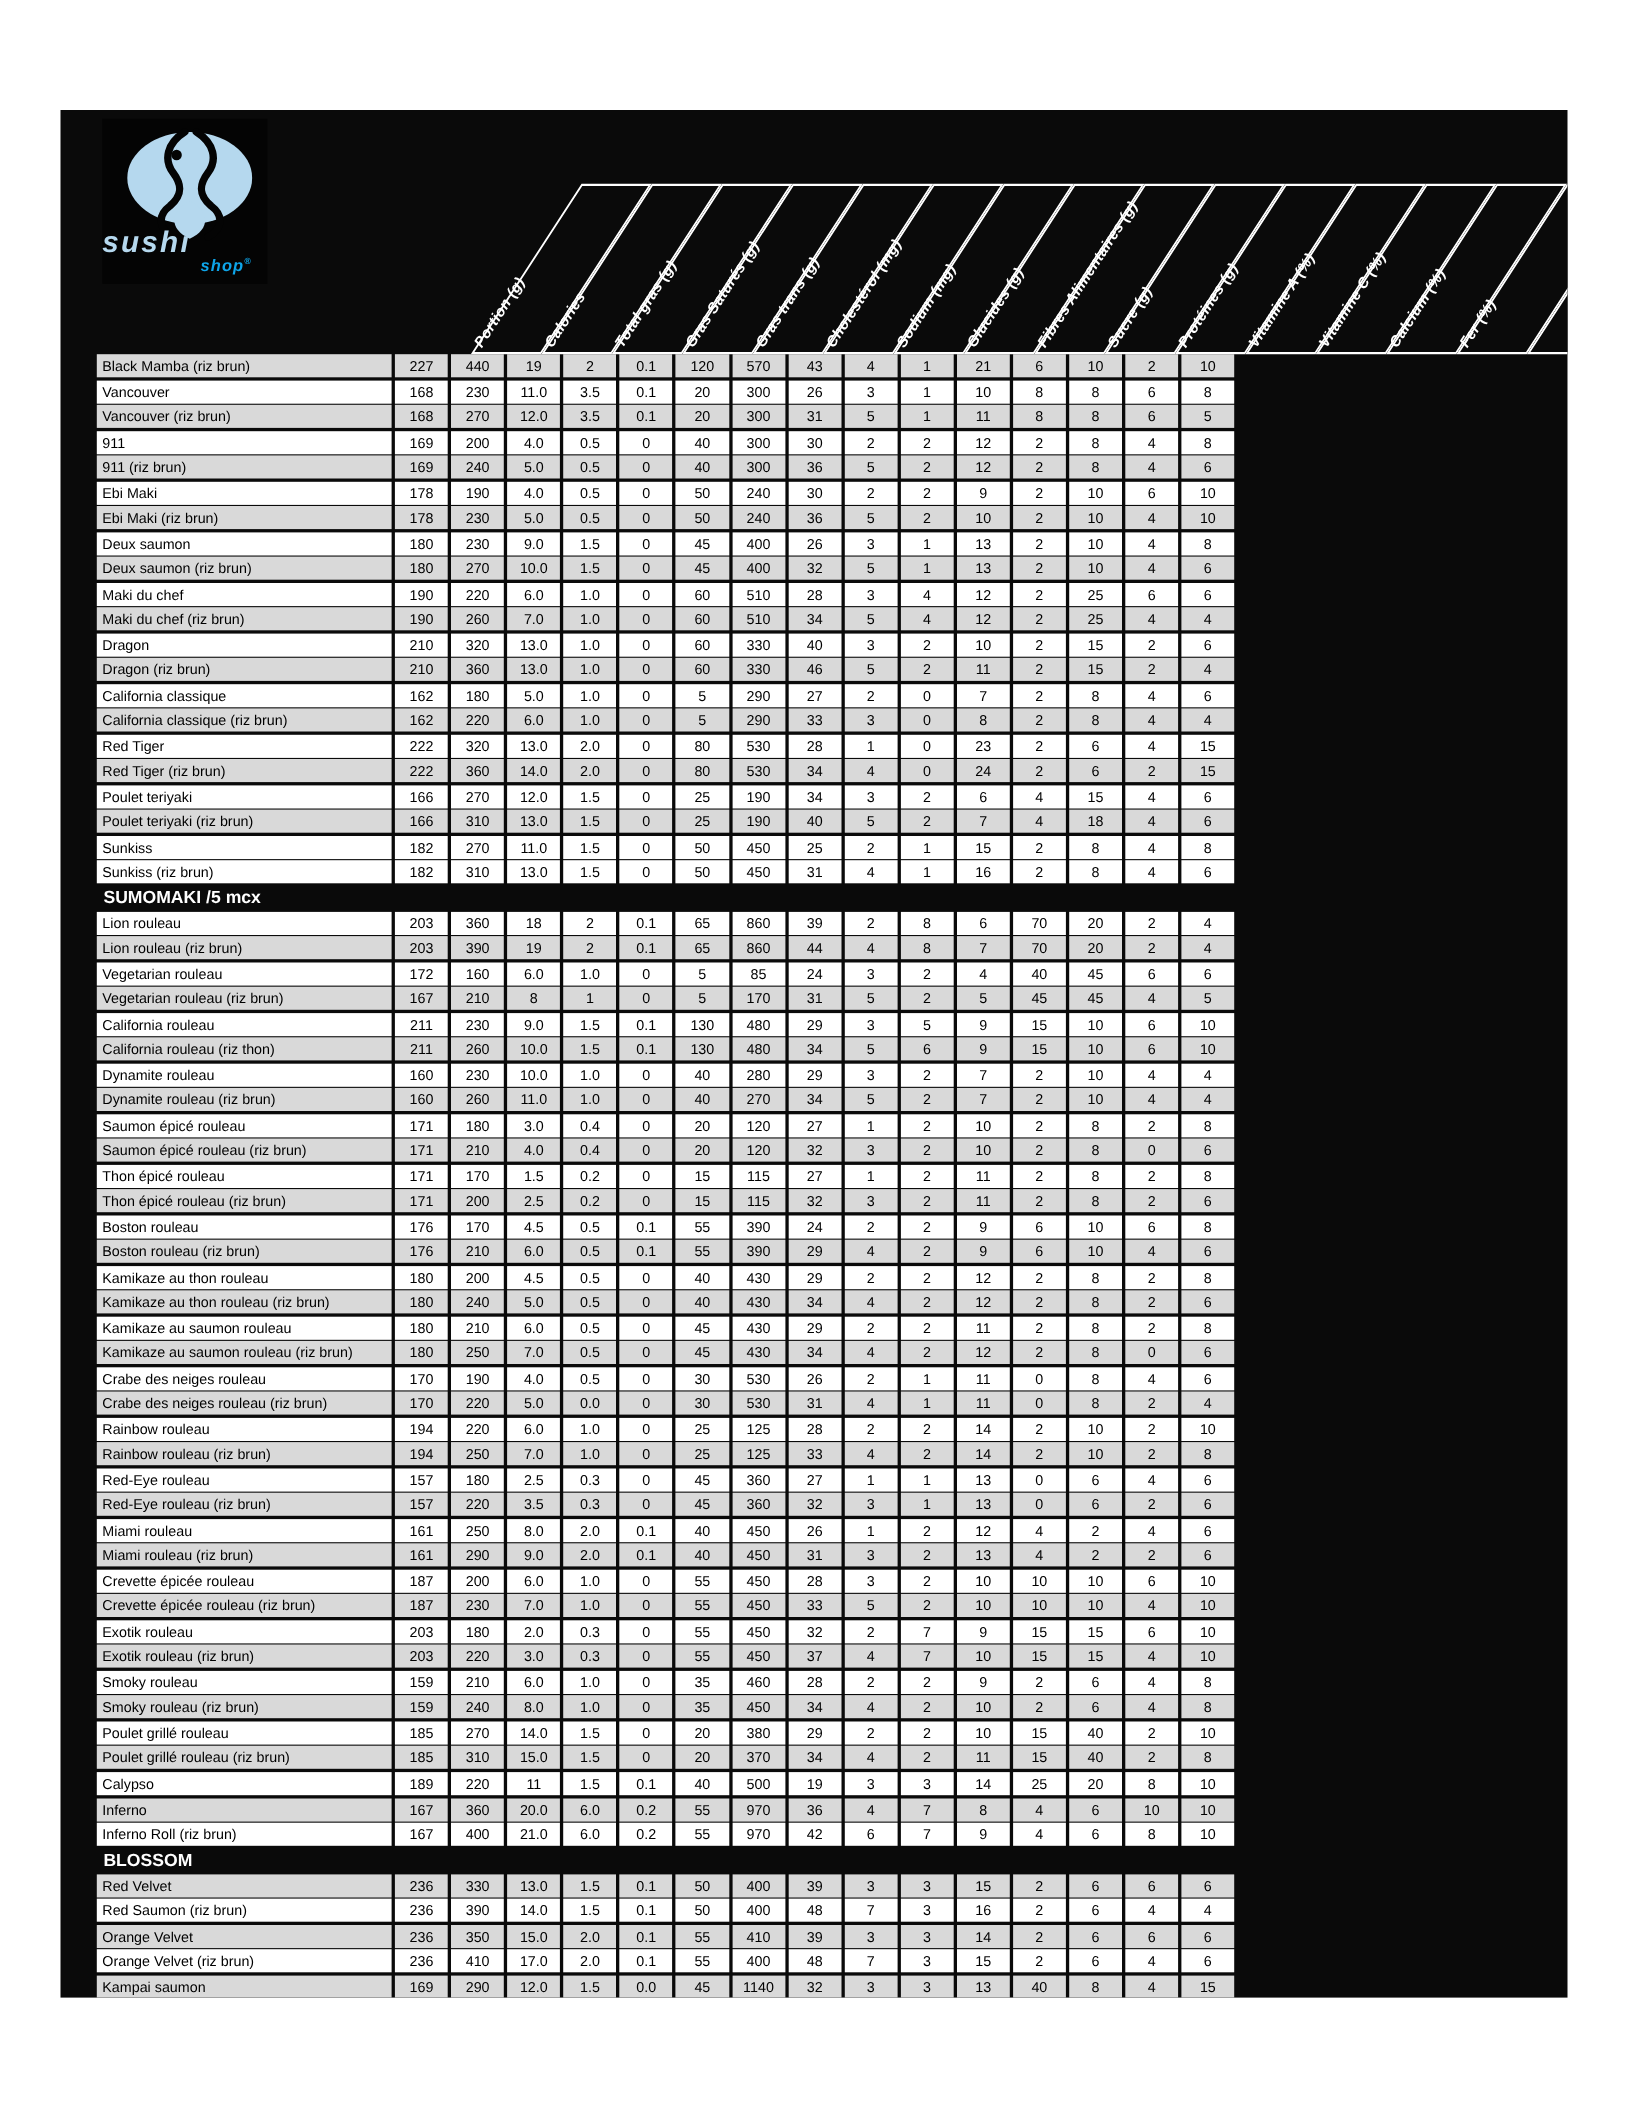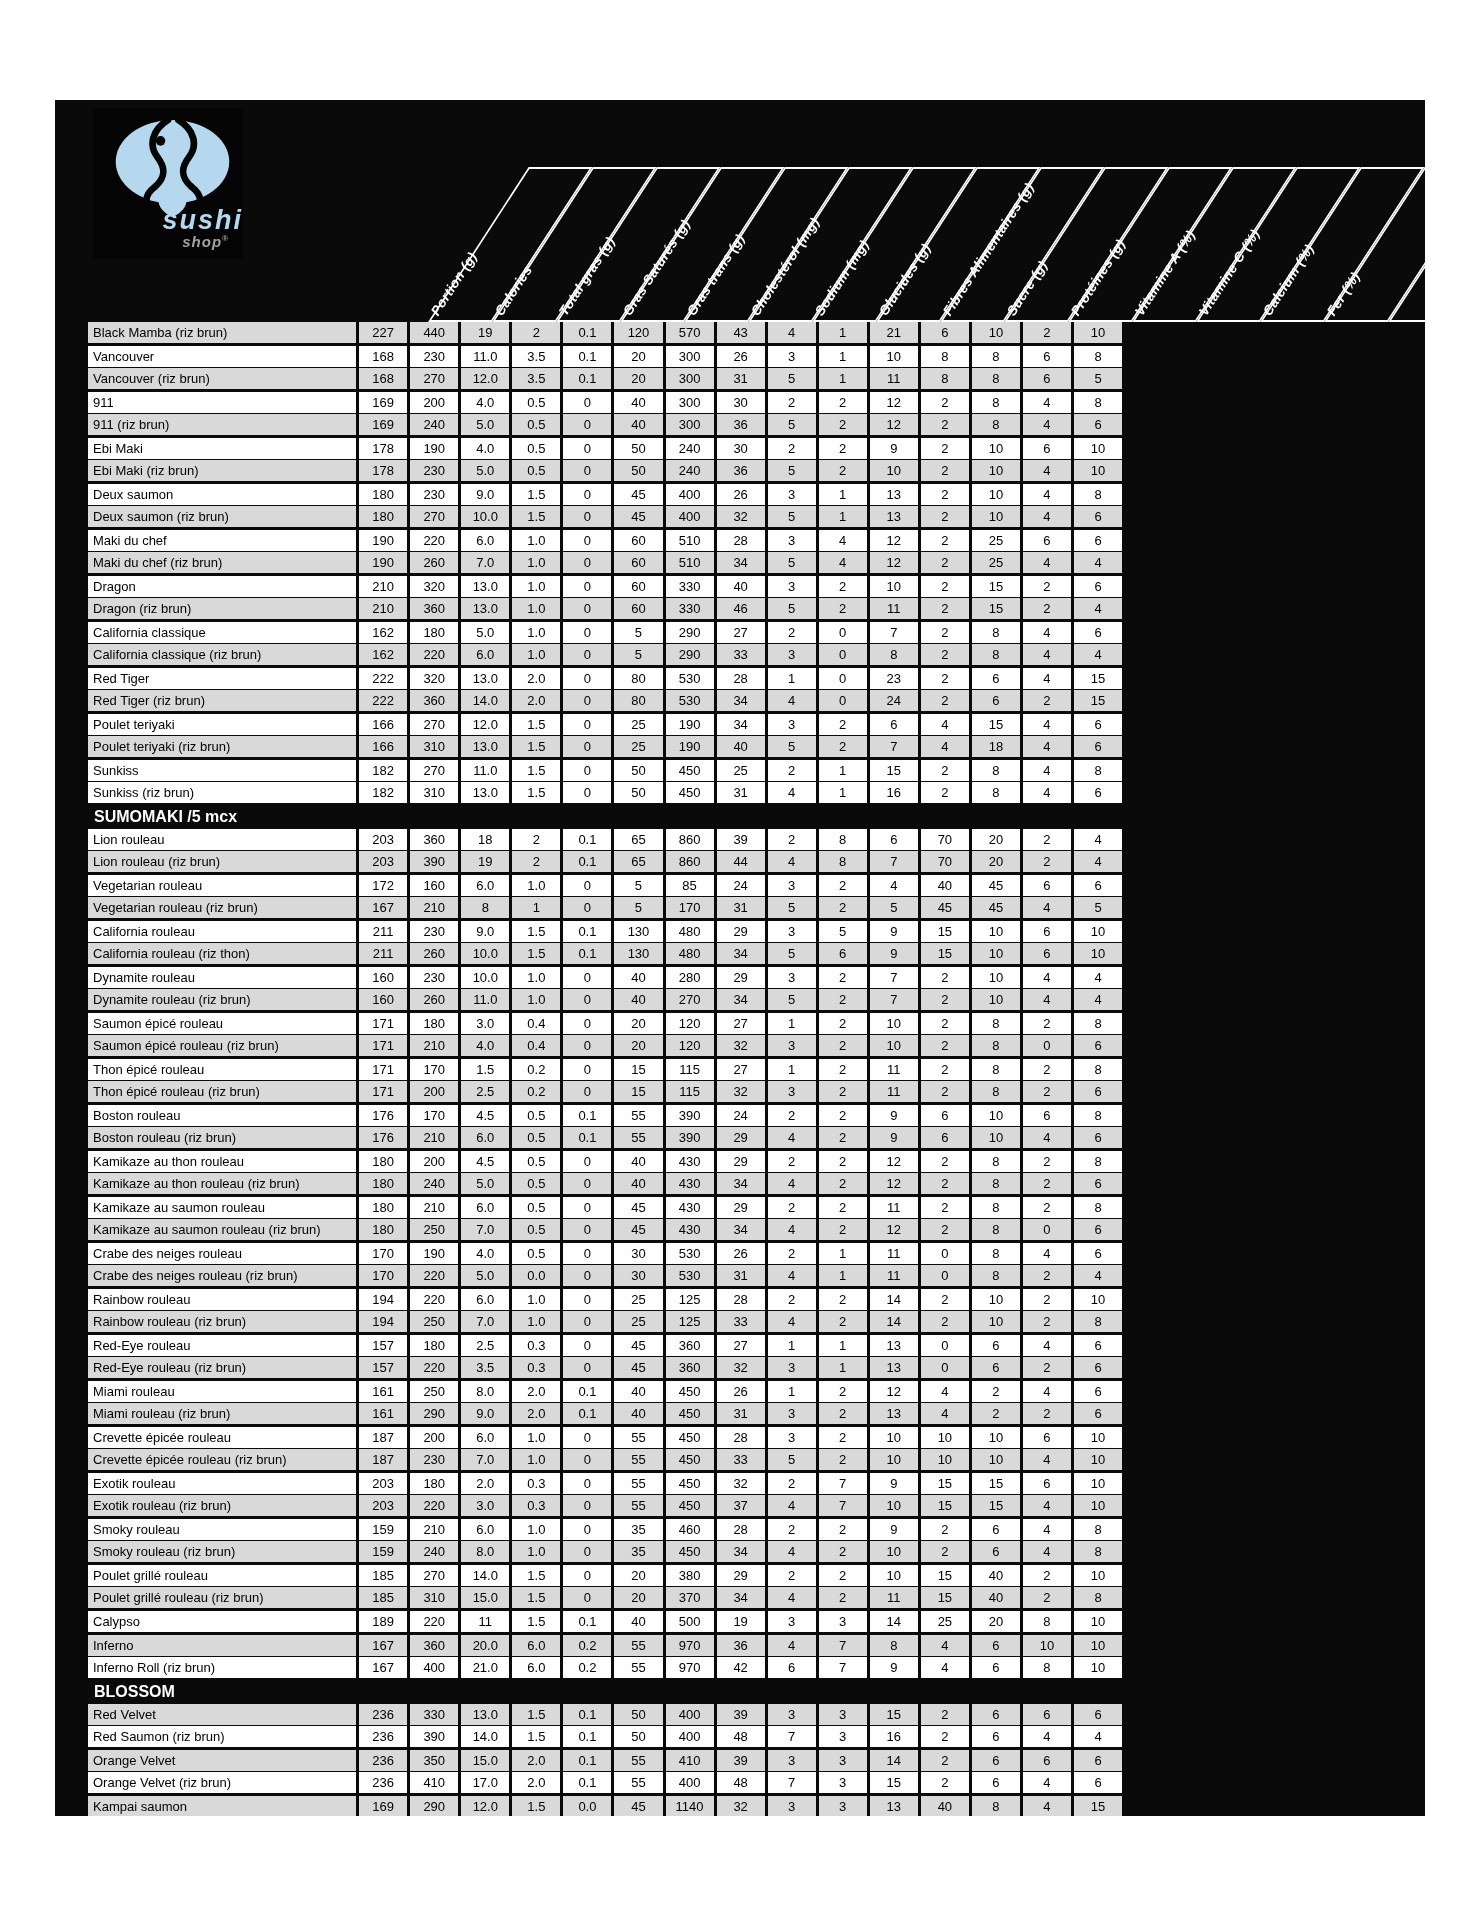--- a/index.html
+++ b/index.html
@@ -2,23 +2,23 @@
 <html><head>
 <meta charset="utf-8">
 <style>
   html,body{margin:0;padding:0;background:#ffffff;font-family:"Liberation Sans",sans-serif;}
   .page{position:relative;width:1484px;height:1920px;background:#ffffff;overflow:hidden;}
   .panel{position:absolute;left:55px;top:100px;width:1370px;height:1716px;background:#0a0a0a;overflow:hidden;}
 
   
   .logo-box{position:absolute;left:38px;top:8px;width:150px;height:150px;background:#040404;}
   .emblem{position:absolute;left:0;top:0;width:150px;height:112px;}
-  .wordmark-sushi{position:absolute;left:0;width:150px;bottom:26px;text-align:right;
+  .wordmark-sushi{position:absolute;left:0;width:150px;bottom:26px;text-align:left;
       color:#b5d8ee;font-style:italic;font-weight:bold;font-size:27px;line-height:24px;letter-spacing:2px;}
-  .wordmark-shop{position:absolute;right:14px;bottom:8px;color:#a3a3a3;font-style:italic;font-weight:bold;
+  .wordmark-shop{position:absolute;right:14px;bottom:8px;color:#0ea5e9;font-style:italic;font-weight:bold;
       font-size:15px;letter-spacing:1px;}
   .wordmark-shop sup{font-size:8px;}
 
   
   .band{position:absolute;top:67px;width:64px;height:155px;box-sizing:border-box;
       background:#0a0a0a;border:2px solid #ffffff;
       transform:skewX(-33deg);transform-origin:bottom;}
   .band-label{position:absolute;top:200px;height:20px;line-height:20px;white-space:nowrap;
       color:#ffffff;font-style:italic;font-weight:bold;font-size:13.5px;letter-spacing:.4px;
       transform:rotate(-57deg);transform-origin:0 100%;}

